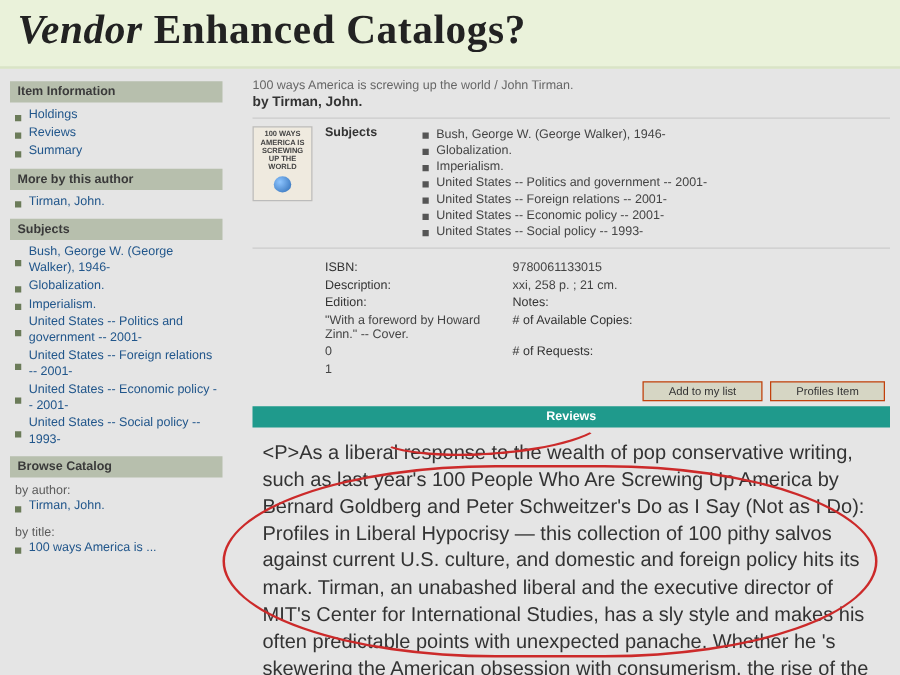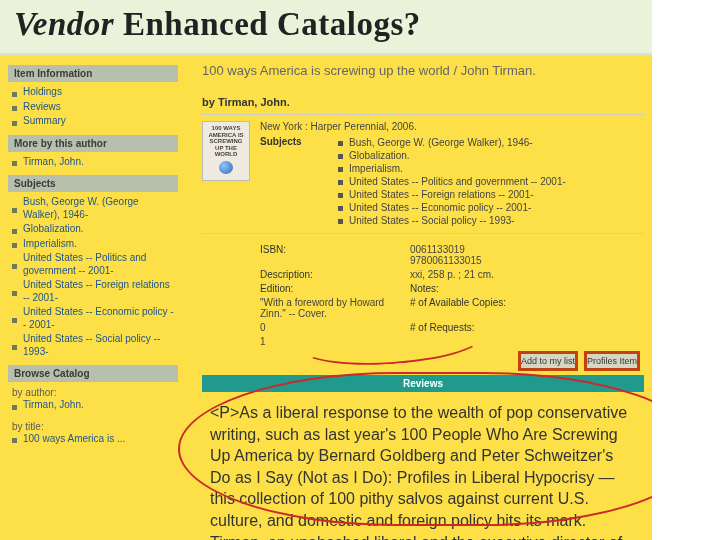--- a/index.html
+++ b/index.html
@@ -1,45 +1,45 @@
 <!DOCTYPE html>
 <html><head>
 <meta charset="utf-8">
 <style>
   html,body{margin:0;padding:0;font-family:Verdana,Arial,sans-serif;font-size:10px;color:#333;background:#fff}
-  .stage{width:652px;height:540px;position:relative;overflow:hidden;background:#fde047}
+  .stage{width:720px;height:540px;position:relative;overflow:hidden;background:#e5e5e5}
   .slide-title{background:#eaf2da;padding:6px 14px 10px;border-bottom:2px solid #d9e4c6}
   .slide-title h1{margin:0;font-size:33px;font-family:Georgia,'Times New Roman',serif;letter-spacing:0.5px;color:#222}
   .slide-title h1 .ital{font-style:italic}
   .catalog{display:flex;padding:6px 8px 0 8px;gap:24px}
   .sidebar{width:170px;flex:none}
   .main{flex:1;min-width:0}
   .sec-head{background:#b7bfad;color:#3a3a3a;font-weight:bold;font-size:10px;padding:3px 6px;margin:4px 0 3px}
   .sec-head.green{background:#1f9a8c;color:#fff;text-align:center}
   .side-list{list-style:none;margin:0 0 6px 0;padding:0}
   .side-list li{display:flex;align-items:center;gap:6px;padding:1px 4px;line-height:1.25}
   .bullet{width:5px;height:5px;background:#6b7b59;margin-top:4px;flex:none}
   .side-list a{color:#21568b;text-decoration:none;font-size:10px}
   .browse-sub{color:#5b5b5b;font-size:10px;padding:2px 4px 0}
-  .item-title{font-size:13px;color:#666;margin:2px 0 18px}
+  .item-title{font-size:10px;color:#666;margin:2px 0 2px}
   .byline{font-size:11px;color:#333;font-weight:bold;margin-bottom:6px}
   .top-row{display:flex;gap:10px;border-top:1px solid #ccc;border-bottom:1px solid #ccc;padding:6px 0;margin-bottom:6px}
   .cover{width:48px;height:60px;background:#efeadf;border:1px solid #bbb;display:flex;flex-direction:column;align-items:center;justify-content:flex-start;padding:3px;box-sizing:border-box}
   .cover .ct{font-size:6px;line-height:1.1;text-align:center;color:#444;font-weight:bold}
   .cover .globe{width:14px;height:14px;border-radius:50%;background:radial-gradient(circle at 35% 35%,#8ec5ff,#2a69b3);margin:3px auto}
   .pub{font-size:10px;color:#444;margin-bottom:4px}
   .subj-block{display:flex;gap:18px}
   .subj-block .lbl{font-size:10px;color:#333;font-weight:bold;width:60px}
   .subj-ul{list-style:none;margin:0;padding:0}
   .subj-ul li{display:flex;align-items:flex-start;gap:6px;padding:1px 0;font-size:10px;color:#444}
   .subj-ul .bullet{background:#555}
   .meta{display:grid;grid-template-columns:140px 1fr;row-gap:3px;column-gap:10px;font-size:10px;color:#444;padding:4px 0 0 58px}
   .meta .k{color:#333}
   .btn-row{display:flex;justify-content:flex-end;gap:6px;padding:4px 4px 0 0}
-  .btn{background:#d6d6c4;border:3px solid #c2410c;font-size:9px;padding:2px 0;color:#333;cursor:pointer}
+  .btn{background:#d6d6c4;border:1px solid #c2410c;font-size:9px;padding:2px 20px;color:#333;cursor:pointer}
   .reviews-box{margin-top:4px;padding:6px 8px 0;font-size:16px;line-height:1.35;color:#333}
   
   .anno1{position:absolute;border:2px solid #cc2a2a;border-color:transparent transparent #cc2a2a transparent;border-radius:50%;width:180px;height:40px;left:300px;top:320px;transform:rotate(-4deg)}
   .anno2{position:absolute;border:2px solid #cc2a2a;border-radius:50% / 60%;width:520px;height:150px;left:178px;top:372px}
 </style>
 </head>
 <body>
 
 <div class="stage">
   <div class="slide-title">
@@ -125,21 +125,20 @@
     <div class="main">
       <div class="item-title">100 ways America is screwing up the world / John Tirman.</div>
       <div class="byline">by Tirman, John.</div>
 
       <div class="top-row">
         <div class="cover">
           <div class="ct">100 WAYS AMERICA IS SCREWING UP THE WORLD</div>
           <div class="globe"></div>
         </div>
         <div style="flex:1">
-          <div class="pub">New York : Harper Perennial, 2006.</div>
           <div class="subj-block">
             <div class="lbl">Subjects</div>
             <ul class="subj-ul">
               <li>
                   <span class="bullet"></span>
                   <span>Bush, George W. (George Walker), 1946-</span>
                 </li>
               <li>
                   <span class="bullet"></span>
                   <span>Globalization.</span>
@@ -165,21 +164,20 @@
                   <span>United States -- Social policy -- 1993-</span>
                 </li>
             </ul>
           </div>
         </div>
       </div>
 
       <div class="meta">
         <div class="k">ISBN:</div>
         <div>
-          <div>0061133019</div>
           <div>9780061133015</div>
         </div>
         <div class="k">Description:</div>
         <div>xxi, 258 p. ; 21 cm.</div>
         <div class="k">Edition:</div>
         <div class="k">Notes:</div>
         <div>"With a foreword by Howard Zinn." -- Cover.</div>
         <div class="k"># of Available Copies:</div>
         <div>0</div>
         <div class="k"># of Requests:</div>

